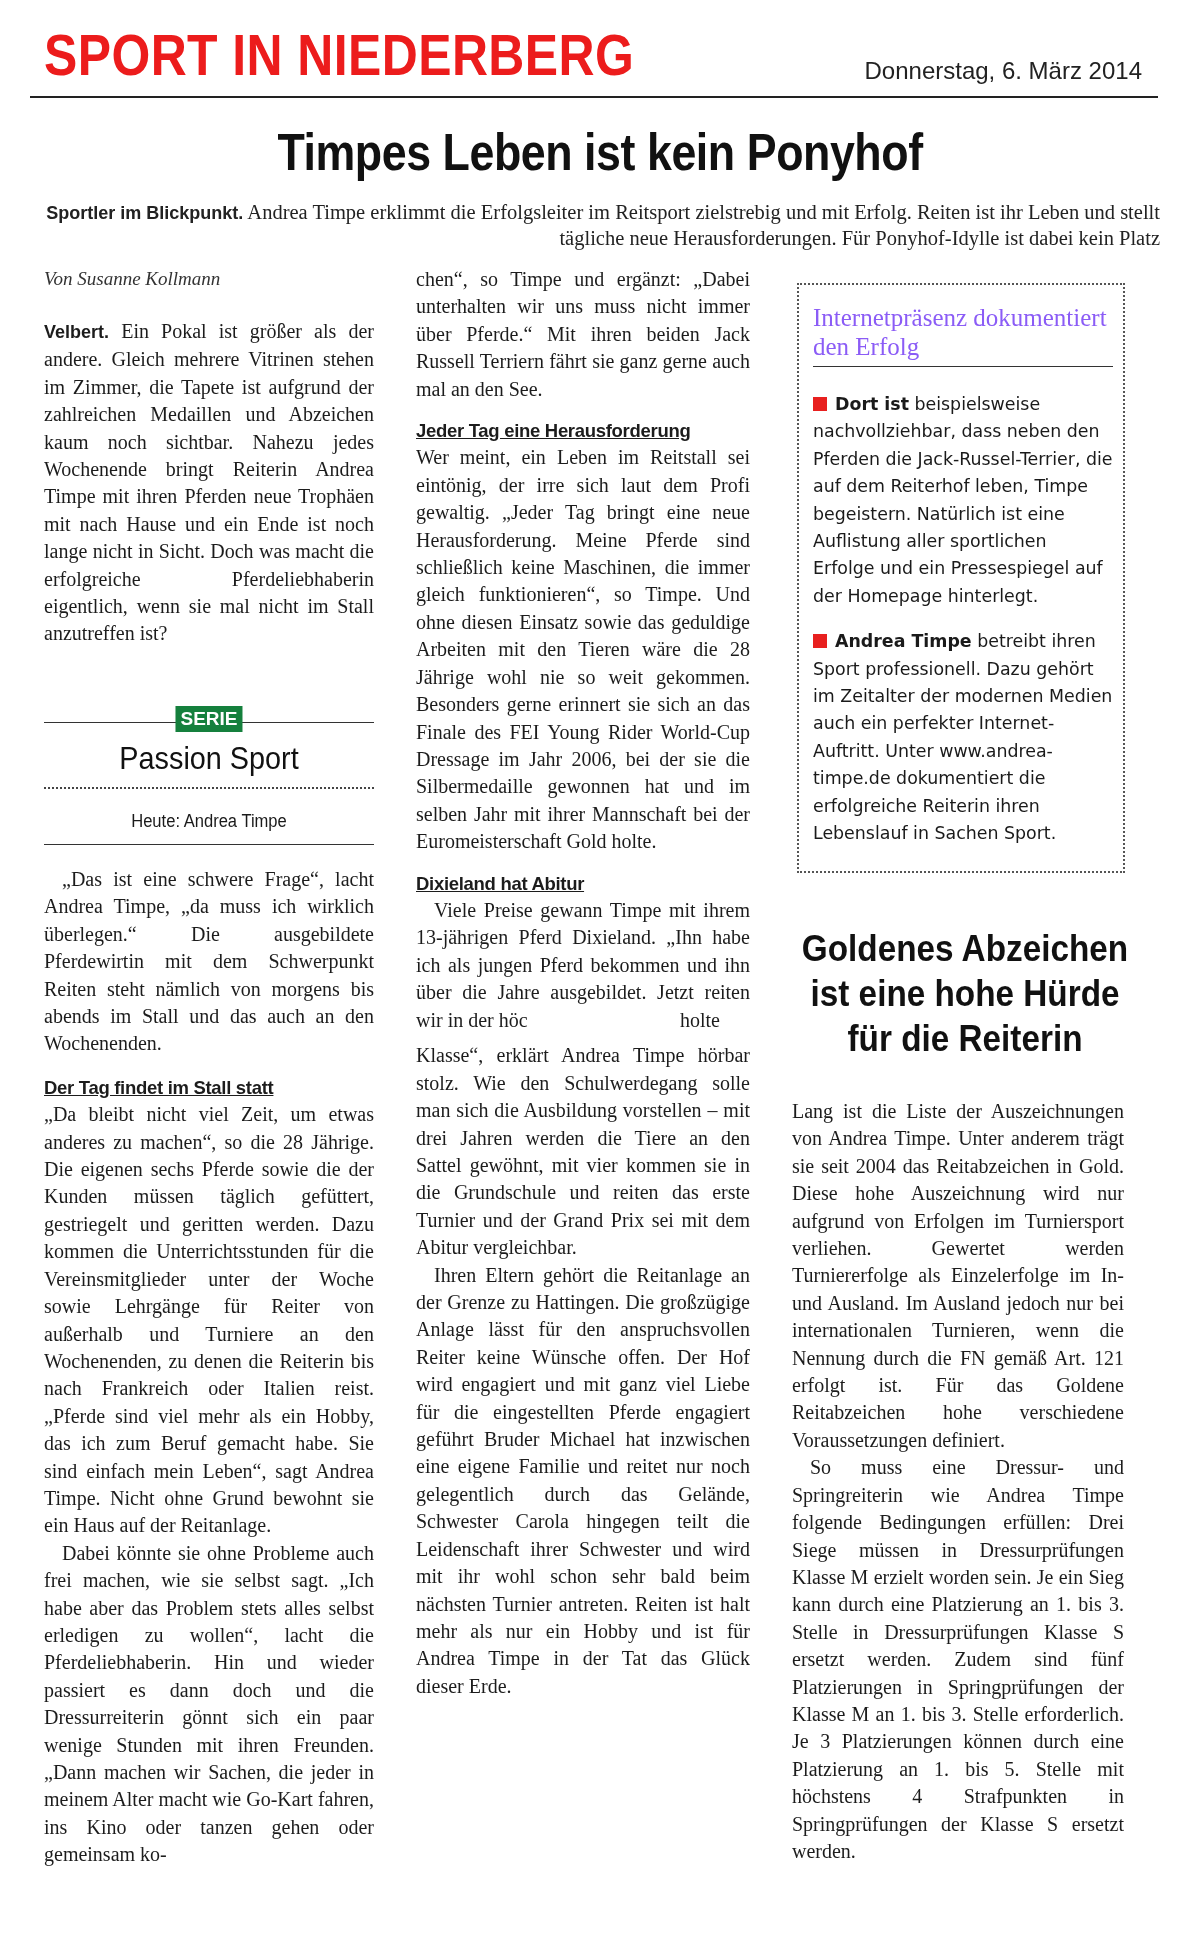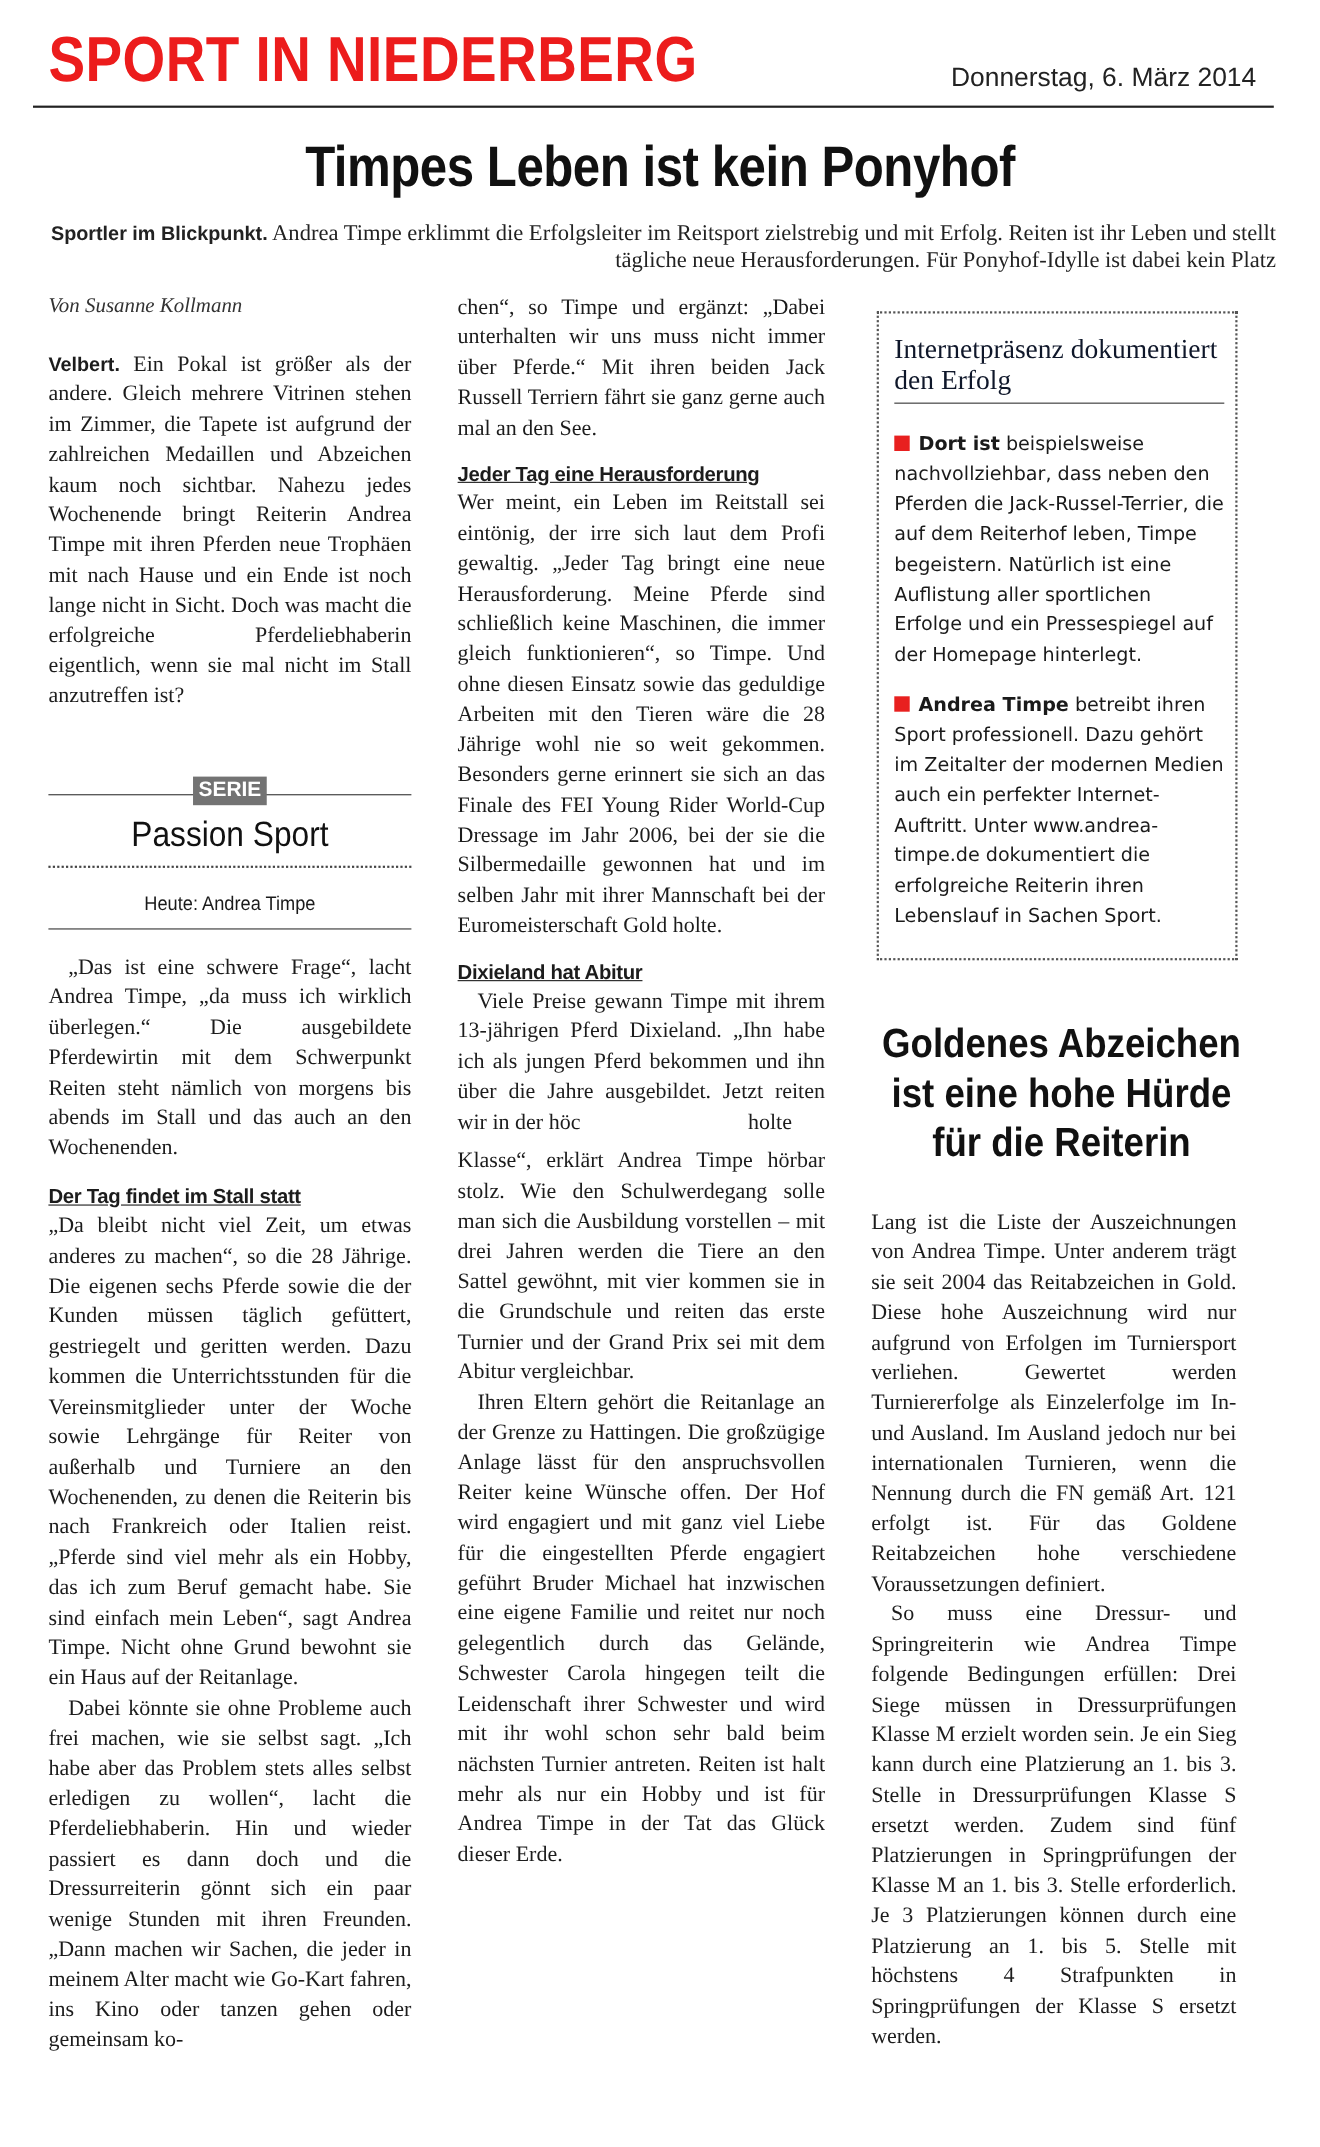--- a/index.html
+++ b/index.html
@@ -20,31 +20,31 @@
     .col2 { left: 416px; width: 334px; }
     .col3 { left: 792px; width: 332px; }
 
     .byline { position: absolute; left: 44px; top: 268px; font-style: italic; font-size: 19px; color: #333; }
     .lead-block { position: absolute; left: 44px; top: 318px; width: 330px; }
     .bold-sans { font-family: "Liberation Sans", sans-serif; font-weight: 700; font-size: 18px; }
 
     .serie { position: absolute; left: 44px; top: 706px; width: 330px; }
     .serie .rule-row { position: relative; height: 30px; }
     .serie .rule-row .line { position: absolute; left: 0; right: 0; top: 16px; height: 1px; background: #333; }
-    .serie .badge { position: absolute; left: 50%; top: 0; transform: translateX(-50%); background: #737373; color: #fff; font-family: "Liberation Sans", sans-serif; font-weight: 700; font-size: 19px; padding: 1px 5px; line-height: 24px; }
+    .serie .badge { position: absolute; left: 50%; top: 0; transform: translateX(-50%); background: #15803d; color: #fff; font-family: "Liberation Sans", sans-serif; font-weight: 700; font-size: 19px; padding: 1px 5px; line-height: 24px; }
     .serie .title { text-align: center; font-family: "Liberation Sans", sans-serif; font-size: 32px; margin-top: 4px; transform: scaleX(0.9); color: #111; }
     .serie .dots { margin-top: 10px; border-top: 2px dotted #444; }
     .serie .today { text-align: center; font-family: "Liberation Sans", sans-serif; font-size: 18px; margin-top: 22px; transform: scaleX(0.92); }
     .serie .rule2 { margin-top: 12px; height: 1px; background: #333; }
 
     .subhead { font-family: "Liberation Sans", sans-serif; font-weight: 700; font-size: 18.5px; letter-spacing: -0.3px; text-align: left; text-decoration: underline; }
     .indent { text-indent: 18px; }
 
     .infobox { position: absolute; left: 797px; top: 283px; width: 328px; height: 590px; border: 2px dotted #555; padding: 18px 10px 10px 14px; }
-    .infobox .box-title { font-family: "Liberation Serif", serif; font-size: 25px; line-height: 29px; color: #0f172a; padding-bottom: 5px; border-bottom: 1.5px solid #333; }
+    .infobox .box-title { font-family: "Liberation Serif", serif; font-size: 25px; line-height: 29px; color: #8b5cf6; padding-bottom: 5px; border-bottom: 1.5px solid #333; }
     .infobox p { font-family: "DejaVu Sans", sans-serif; font-size: 17.4px; line-height: 27.4px; text-align: left; color: #1a1a1a; }
     .infobox .bullet { display: inline-block; width: 14px; height: 14px; background: #e8201f; margin-right: 8px; vertical-align: -1px; }
     .infobox .lead { font-weight: 700; }
 
     .side-headline { position: absolute; left: 780px; width: 370px; top: 926px; text-align: center; font-family: "Liberation Sans", sans-serif; font-size: 37px; line-height: 45px; color: #111; transform: scaleX(0.9); }
   </style>
 </head>
 <body>
 
 <div class="masthead">SPORT IN NIEDERBERG</div>

